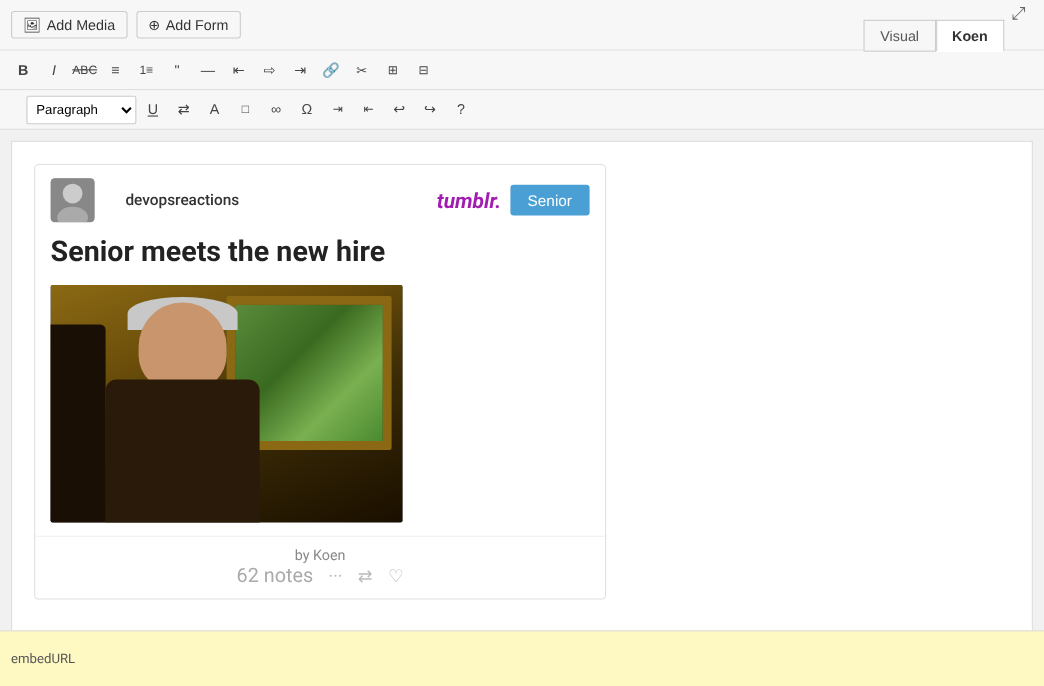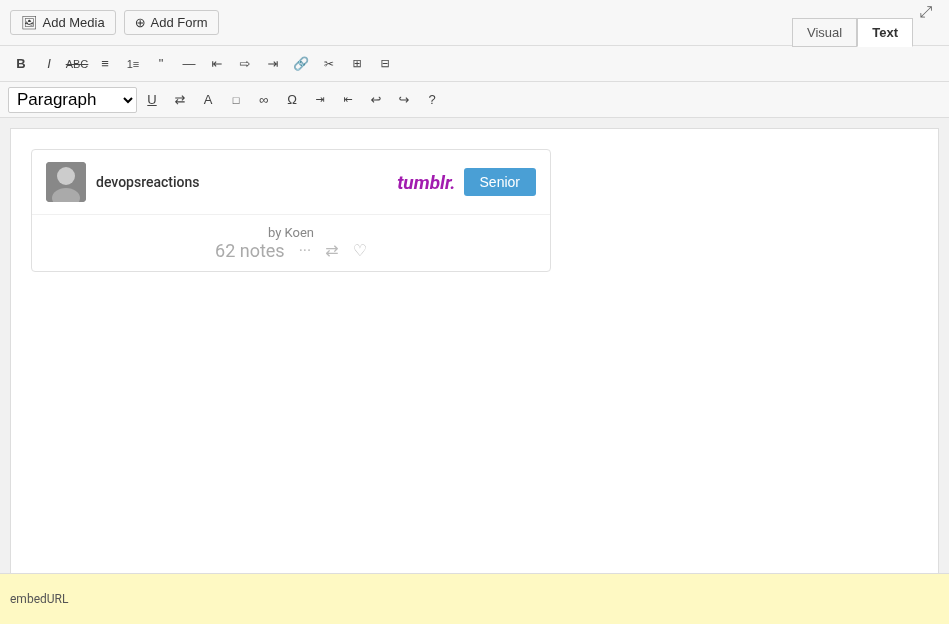--- a/index.html
+++ b/index.html
@@ -88,26 +88,27 @@
       background: #f7f7f7;
       border-bottom: 1px solid #ddd;
       display: flex;
       align-items: center;
       padding: 4px 8px;
       gap: 2px;
       min-height: 36px;
     }
     .paragraph-select {
       height: 26px;
-      font-size: 17px;
+      font-size: 12px;
       border: 1px solid #ccc;
       border-radius: 2px;
       padding: 0 4px;
       background: #fff;
       cursor: pointer;
+      margin-left: 16px;
     }
 
     
     .editor-area {
       background: #fff;
       margin: 10px 10px 0 10px;
       border: 1px solid #ddd;
       min-height: 460px;
       padding: 20px;
       position: relative;
@@ -123,21 +124,21 @@
     }
     .tumblr-card-header {
       display: flex;
       align-items: center;
       justify-content: space-between;
       padding: 12px 14px;
     }
     .tumblr-card-user {
       display: flex;
       align-items: center;
-      gap: 10px;
+      gap: 28px;
     }
     .tumblr-avatar {
       width: 40px;
       height: 40px;
       border-radius: 4px;
       background: #888;
       display: flex;
       align-items: center;
       justify-content: center;
       font-size: 22px;
@@ -315,21 +316,21 @@
     <button class="toolbar-btn">
       <span>⊕</span>
       <span>Add Form</span>
     </button>
   </div>
   <div class="view-tabs">
     <button class="view-tab">
       <span>Visual</span>
     </button>
     <button class="view-tab active">
-      <span>Text</span>
+      <span>Koen</span>
     </button>
     <span class="fmt-btn fullscreen-icon">⤢</span>
   </div>
 </div>
 
 <div class="format-toolbar">
   <button class="fmt-btn">
       <b>B</b>
     </button>
   <button class="fmt-btn">
@@ -383,20 +384,38 @@
             <ellipse cx="20" cy="36" rx="14" ry="10" fill="#aaa"></ellipse>
           </svg>
         </div>
         <span class="tumblr-username">devopsreactions</span>
       </div>
       <div class="tumblr-brand">
         <span class="tumblr-logo">tumblr.</span>
         <button class="follow-btn">Senior</button>
       </div>
     </div>
+    <div class="tumblr-card-body">
+      <div class="tumblr-post-title">Senior meets the new hire</div>
+
+      <div class="tumblr-image">
+        <div class="tumblr-image-inner">
+
+          <div class="img-bg-frame"></div>
+
+          <div class="img-person2"></div>
+
+          <div class="img-person">
+            <div class="img-hair"></div>
+            <div class="img-head"></div>
+            <div class="img-body"></div>
+          </div>
+        </div>
+      </div>
+    </div>
     <div class="tumblr-card-footer">
       <span class="tumblr-by">by Koen</span>
       <div class="tumblr-footer-right">
         <span class="tumblr-notes">62 notes</span>
         <span class="footer-icon">···</span>
         <span class="footer-icon">⇄</span>
         <span class="footer-icon">♡</span>
       </div>
     </div>
   </div>

